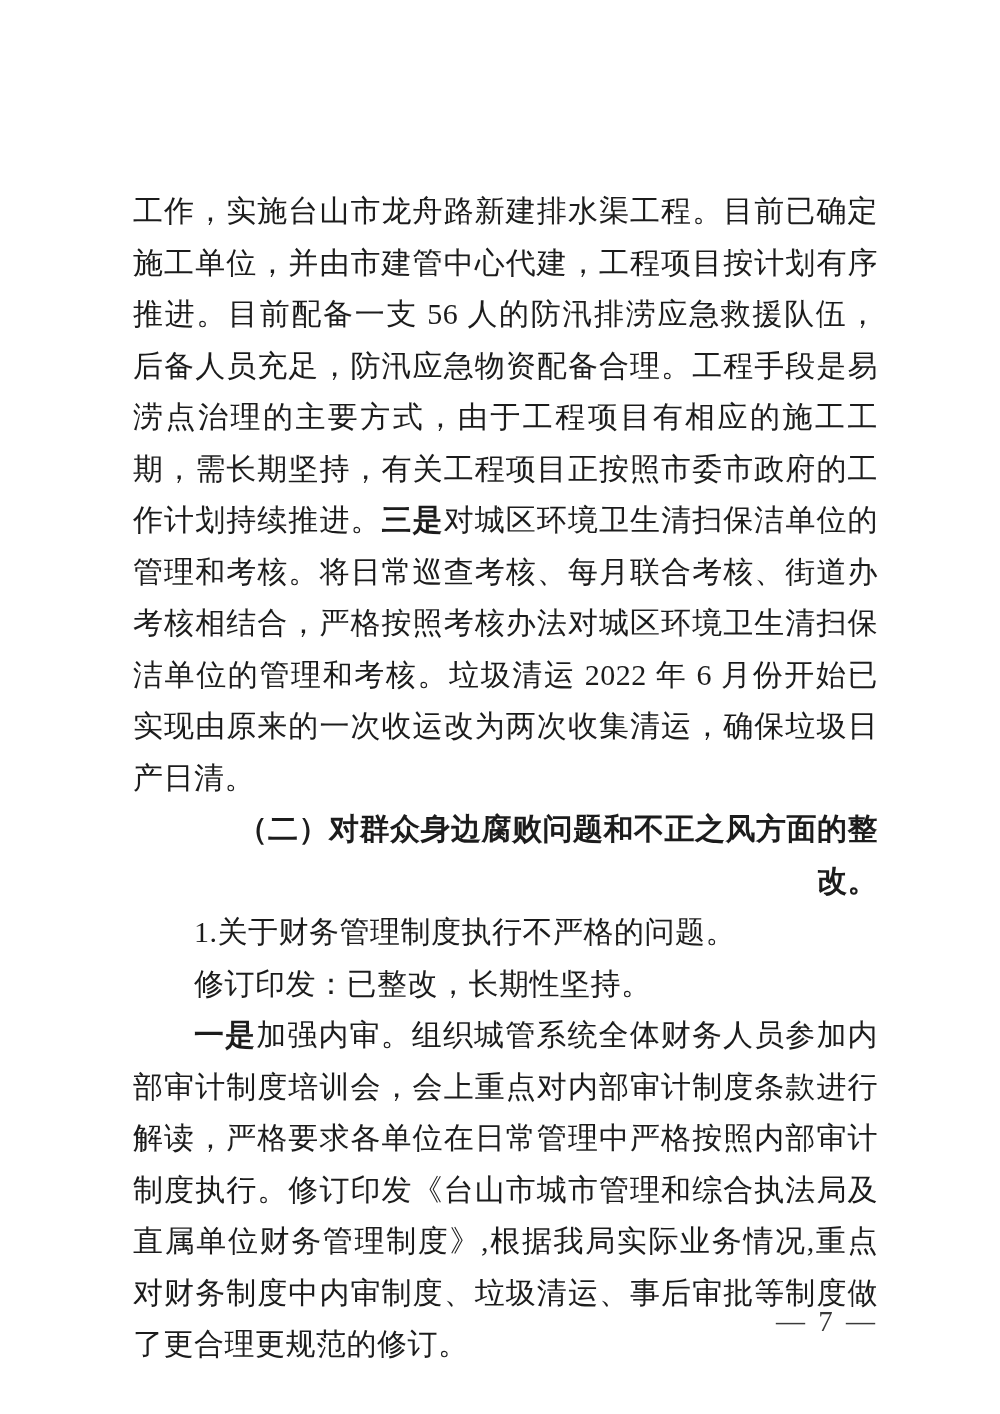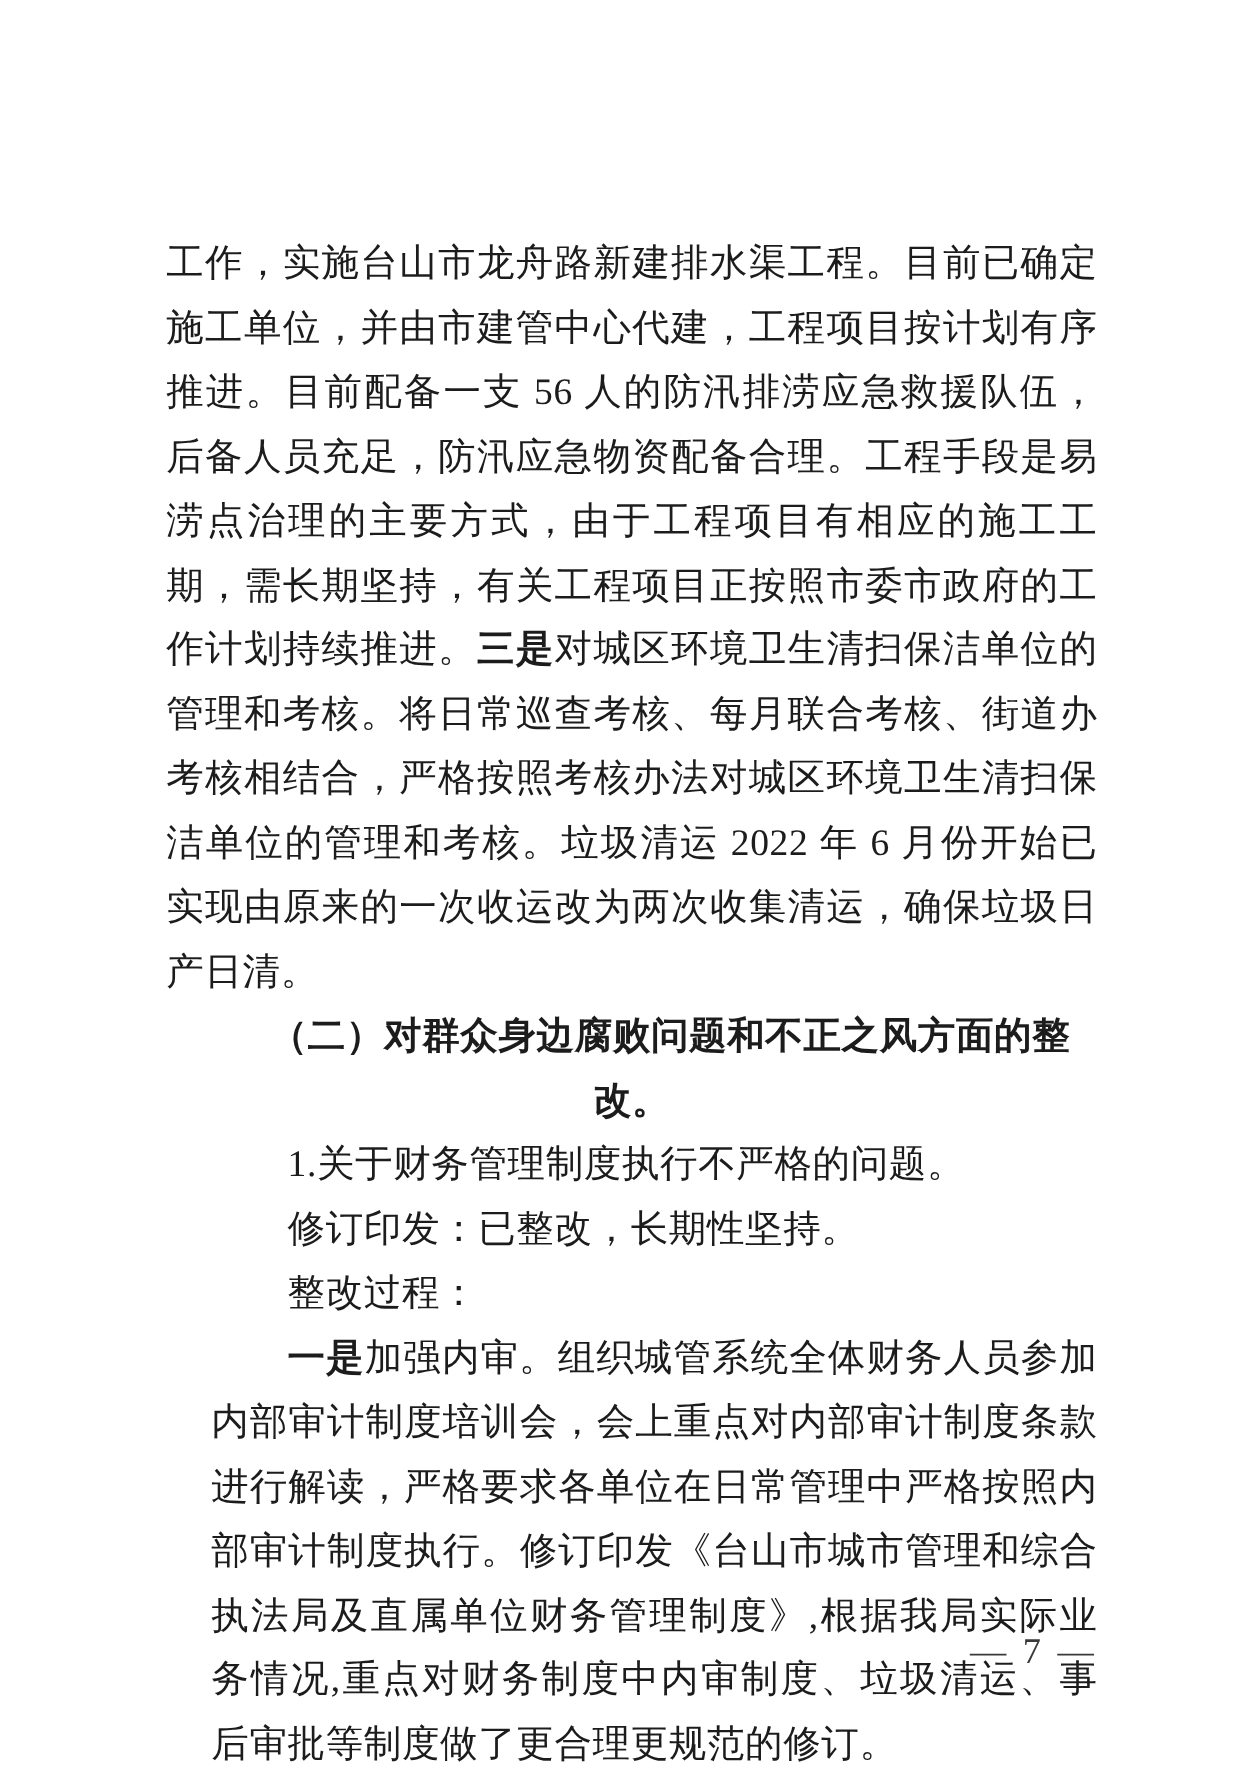--- a/index.html
+++ b/index.html
@@ -32,29 +32,28 @@
     letter-spacing: 0.5px;
   }
   .para, .heading {
     margin: 0;
     padding: 0;
     font-size: 30px;
     font-weight: normal;
   }
   .indent {
     text-indent: 61px;
-    margin-left: 36px;
   }
   .bold-span {
     font-weight: bold;
   }
   .heading {
     font-weight: bold;
     text-indent: 61px;
-    text-align: center;
+    text-align: right;
   }
   .page-footer {
     position: absolute;
     left: 133px;
     top: 1305px;
     width: 745px;
     text-align: right;
     font-size: 29px;
     letter-spacing: 3px;
     color: #3a3a3a;
@@ -68,21 +67,20 @@
   <main class="text-block">
 
     <p class="para"><span>工作，实施台山市龙舟路新建排水渠工程。目前已确定施工单位，并由市建管中心代建，工程项目按计划有序推进。目前配备一支 56 人的防汛排涝应急救援队伍，后备人员充足，防汛应急物资配备合理。工程手段是易涝点治理的主要方式，由于工程项目有相应的施工工期，需长期坚持，有关工程项目正按照市委市政府的工作计划持续推进。</span><span class="bold-span">三是</span><span>对城区环境卫生清扫保洁单位的管理和考核。将日常巡查考核、每月联合考核、街道办考核相结合，严格按照考核办法对城区环境卫生清扫保洁单位的管理和考核。垃圾清运 2022 年 6 月份开始已实现由原来的一次收运改为两次收集清运，确保垃圾日产日清。</span></p>
 
     <h2 class="heading">（二）对群众身边腐败问题和不正之风方面的整改。</h2>
 
     <p class="para indent">1.关于财务管理制度执行不严格的问题。</p>
 
     <p class="para indent">修订印发：已整改，长期性坚持。</p>
 
-    <p class="para indent">整改过程：</p>
 
     <p class="para indent"><span class="bold-span">一是</span><span>加强内审。组织城管系统全体财务人员参加内部审计制度培训会，会上重点对内部审计制度条款进行解读，严格要求各单位在日常管理中严格按照内部审计制度执行。修订印发《台山市城市管理和综合执法局及直属单位财务管理制度》,根据我局实际业务情况,重点对财务制度中内审制度、垃圾清运、事后审批等制度做了更合理更规范的修订。</span></p>
 
   </main>
 
   <footer class="page-footer">
     <span>— 7 —</span>
   </footer>
 
 </div>

